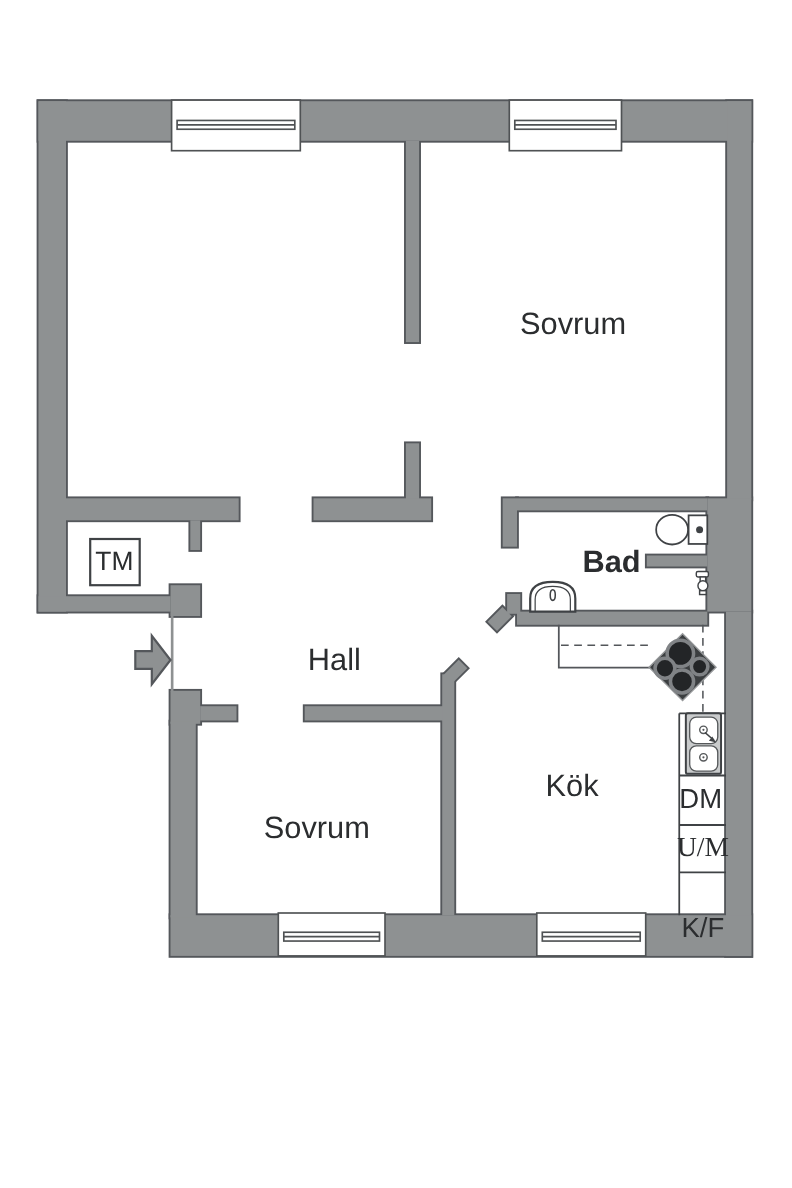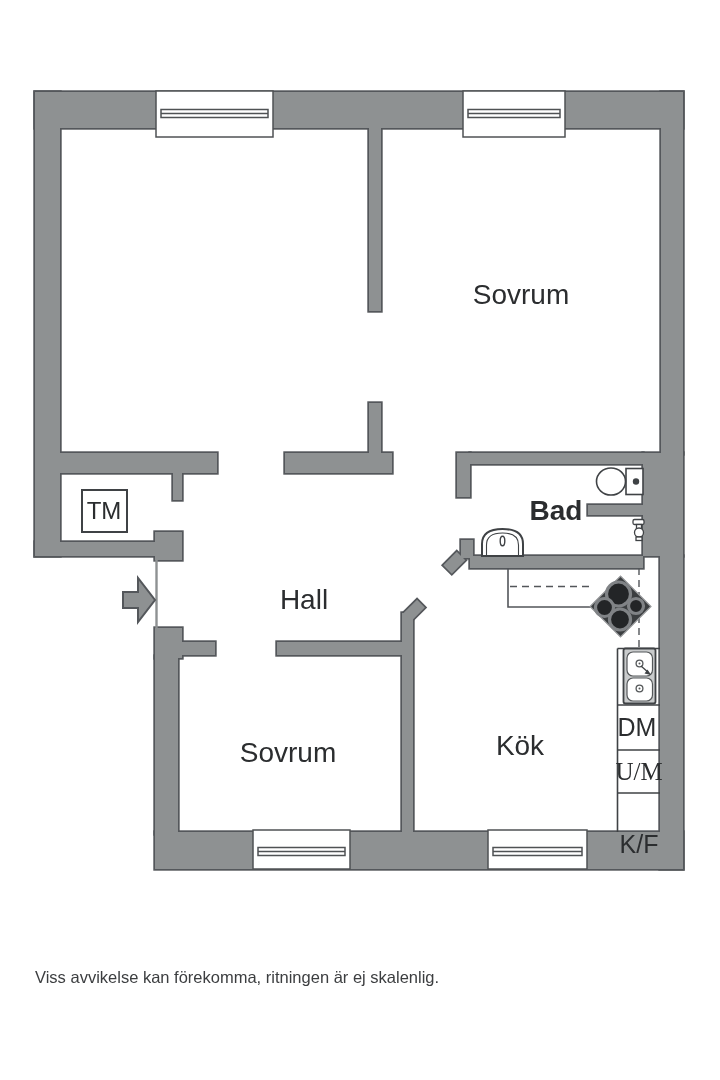--- a/index.html
+++ b/index.html
@@ -15,21 +15,21 @@
   .lbl {
     position:absolute; transform:translate(-50%,-50%);
     color:#2b2d2f; white-space:nowrap; line-height:1;
   }
   .room-lbl  { font-size:28px; }
   .appl-lbl  { font-size:25px; }
   #lbl-vardagsrum { left:219px; top:295px; }
   #lbl-sovrum1    { left:521px; top:295px; }
   #lbl-hall       { left:304px; top:556px;margin-top:44px; }
   #lbl-bad        { left:556px; top:511px;font-weight:bold; }
-  #lbl-kok        { left:520px; top:746px; }
+  #lbl-kok        { left:520px; top:715px; }
   #lbl-sovrum2    { left:288px; top:753px; }
   #lbl-tm         { left:104px; top:511px; font-size:24px; }
   #lbl-dm         { left:637px; top:727px; }
   #lbl-um         { left:639px; top:771px;font-family:Liberation Serif, serif; }
   #lbl-kf         { left:639px; top:844px; }
 
   #disclaimer {
     position:absolute; left:35px; top:968px;
     font-size:16.5px; color:#3c3e40;
   }
@@ -171,15 +171,14 @@
   <div class="lbl room-lbl" id="lbl-hall">Hall</div>
   <div class="lbl room-lbl" id="lbl-bad">Bad</div>
   <div class="lbl room-lbl" id="lbl-kok">Kök</div>
   <div class="lbl room-lbl" id="lbl-sovrum2">Sovrum</div>
 
   <div class="lbl appl-lbl" id="lbl-tm">TM</div>
   <div class="lbl appl-lbl" id="lbl-dm">DM</div>
   <div class="lbl appl-lbl" id="lbl-um">U/M</div>
   <div class="lbl appl-lbl" id="lbl-kf">K/F</div>
 
-  <div id="disclaimer">Viss avvikelse kan förekomma, ritningen är ej skalenlig.</div>
 
 </div>
 
 </body></html>

